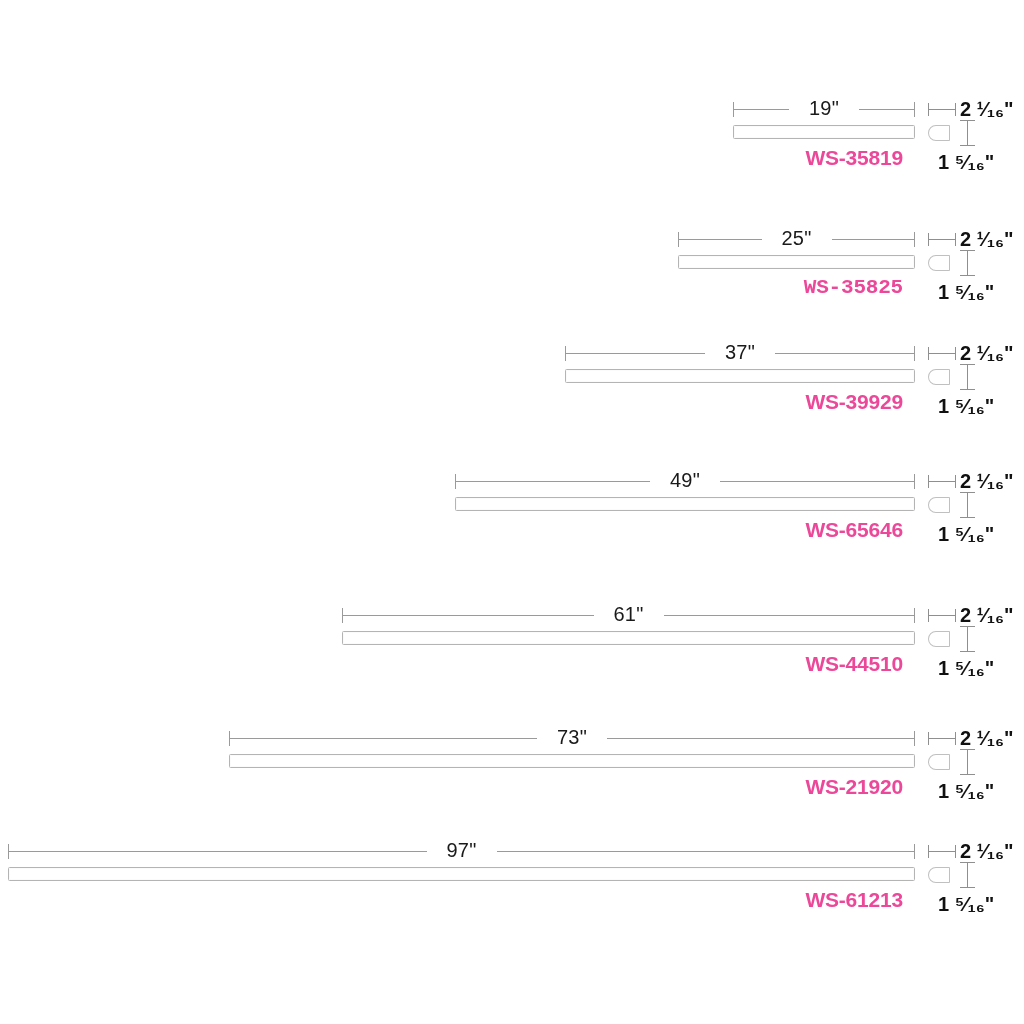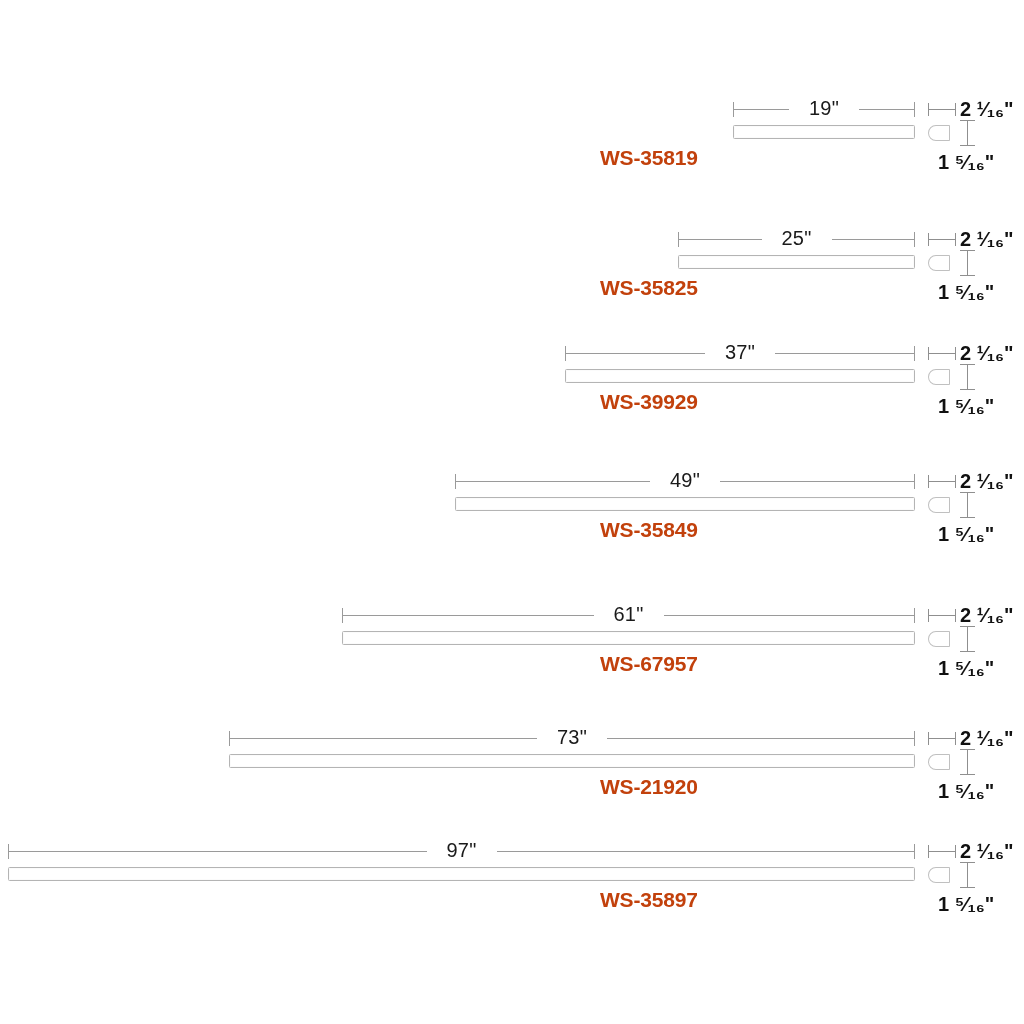--- a/index.html
+++ b/index.html
@@ -72,24 +72,24 @@
     box-sizing: border-box;
     background: #ffffff;
     border: 1px solid #b4b4b4;
     border-radius: 1.5px;
     box-shadow: inset 0 0 0 1px #fbfbfb;
   }
 
   
   .model-number {
     position: absolute;
-    text-align: left;
+    text-align: right;
     font-size: 21px;
     font-weight: bold;
-    color: #c2410c;
+    color: #ec4899;
     letter-spacing: -0.2px;
     white-space: nowrap;
   }
 
   
   .detail-col {
     position: absolute;
   }
 
   
@@ -200,21 +200,21 @@
     </div>
     <div class="product-row" style="top: 228px;">
       <div class="length-dim" style="left: 678px; width: 237px; top: 0px;">
         <div class="dim-rule left" style="width: 83.5px;"></div>
         <div class="dim-rule right" style="width: 83.5px;"></div>
         <div class="dim-tick start"></div>
         <div class="dim-tick end"></div>
         <div class="length-label" style="left: 87.5px; width: 62px;">25"</div>
       </div>
       <div class="fixture-bar" style="left: 678px; width: 237px; top: 27px;"></div>
-      <div class="model-number" style="left: 600px; width: 303px; top: 48px;">WS-35825</div>
+      <div class="model-number" style="left: 600px; width: 303px; top: 48px; font-family: Liberation Mono, monospace;">WS-35825</div>
       <div class="detail-col" style="left: 928px; top: 0px;">
         <div class="width-dim" style="left: 0px; top: 1px; width: 28px;">
           <div class="wrule"></div>
           <div class="wtick a"></div>
           <div class="wtick b"></div>
         </div>
         <div class="width-label" style="left: 32px; top: 1px;">2 ¹⁄₁₆"</div>
         <div class="endcap-profile" style="left: 0px; top: 27px; width: 22px; height: 16px;"></div>
         <div class="height-dim" style="left: 30px; top: 22px; height: 26px;">
           <div class="hrule"></div>
@@ -252,21 +252,21 @@
     </div>
     <div class="product-row" style="top: 470px;">
       <div class="length-dim" style="left: 455px; width: 460px; top: 0px;">
         <div class="dim-rule left" style="width: 195px;"></div>
         <div class="dim-rule right" style="width: 195px;"></div>
         <div class="dim-tick start"></div>
         <div class="dim-tick end"></div>
         <div class="length-label" style="left: 199px; width: 62px;">49"</div>
       </div>
       <div class="fixture-bar" style="left: 455px; width: 460px; top: 27px;"></div>
-      <div class="model-number" style="left: 600px; width: 303px; top: 48px;">WS-35849</div>
+      <div class="model-number" style="left: 600px; width: 303px; top: 48px;">WS-65646</div>
       <div class="detail-col" style="left: 928px; top: 0px;">
         <div class="width-dim" style="left: 0px; top: 1px; width: 28px;">
           <div class="wrule"></div>
           <div class="wtick a"></div>
           <div class="wtick b"></div>
         </div>
         <div class="width-label" style="left: 32px; top: 1px;">2 ¹⁄₁₆"</div>
         <div class="endcap-profile" style="left: 0px; top: 27px; width: 22px; height: 16px;"></div>
         <div class="height-dim" style="left: 30px; top: 22px; height: 26px;">
           <div class="hrule"></div>
@@ -278,21 +278,21 @@
     </div>
     <div class="product-row" style="top: 604px;">
       <div class="length-dim" style="left: 342px; width: 573px; top: 0px;">
         <div class="dim-rule left" style="width: 251.5px;"></div>
         <div class="dim-rule right" style="width: 251.5px;"></div>
         <div class="dim-tick start"></div>
         <div class="dim-tick end"></div>
         <div class="length-label" style="left: 255.5px; width: 62px;">61"</div>
       </div>
       <div class="fixture-bar" style="left: 342px; width: 573px; top: 27px;"></div>
-      <div class="model-number" style="left: 600px; width: 303px; top: 48px;">WS-67957</div>
+      <div class="model-number" style="left: 600px; width: 303px; top: 48px;">WS-44510</div>
       <div class="detail-col" style="left: 928px; top: 0px;">
         <div class="width-dim" style="left: 0px; top: 1px; width: 28px;">
           <div class="wrule"></div>
           <div class="wtick a"></div>
           <div class="wtick b"></div>
         </div>
         <div class="width-label" style="left: 32px; top: 1px;">2 ¹⁄₁₆"</div>
         <div class="endcap-profile" style="left: 0px; top: 27px; width: 22px; height: 16px;"></div>
         <div class="height-dim" style="left: 30px; top: 22px; height: 26px;">
           <div class="hrule"></div>
@@ -330,21 +330,21 @@
     </div>
     <div class="product-row" style="top: 840px;">
       <div class="length-dim" style="left: 8px; width: 907px; top: 0px;">
         <div class="dim-rule left" style="width: 418.5px;"></div>
         <div class="dim-rule right" style="width: 418.5px;"></div>
         <div class="dim-tick start"></div>
         <div class="dim-tick end"></div>
         <div class="length-label" style="left: 422.5px; width: 62px;">97"</div>
       </div>
       <div class="fixture-bar" style="left: 8px; width: 907px; top: 27px;"></div>
-      <div class="model-number" style="left: 600px; width: 303px; top: 48px;">WS-35897</div>
+      <div class="model-number" style="left: 600px; width: 303px; top: 48px;">WS-61213</div>
       <div class="detail-col" style="left: 928px; top: 0px;">
         <div class="width-dim" style="left: 0px; top: 1px; width: 28px;">
           <div class="wrule"></div>
           <div class="wtick a"></div>
           <div class="wtick b"></div>
         </div>
         <div class="width-label" style="left: 32px; top: 1px;">2 ¹⁄₁₆"</div>
         <div class="endcap-profile" style="left: 0px; top: 27px; width: 22px; height: 16px;"></div>
         <div class="height-dim" style="left: 30px; top: 22px; height: 26px;">
           <div class="hrule"></div>

